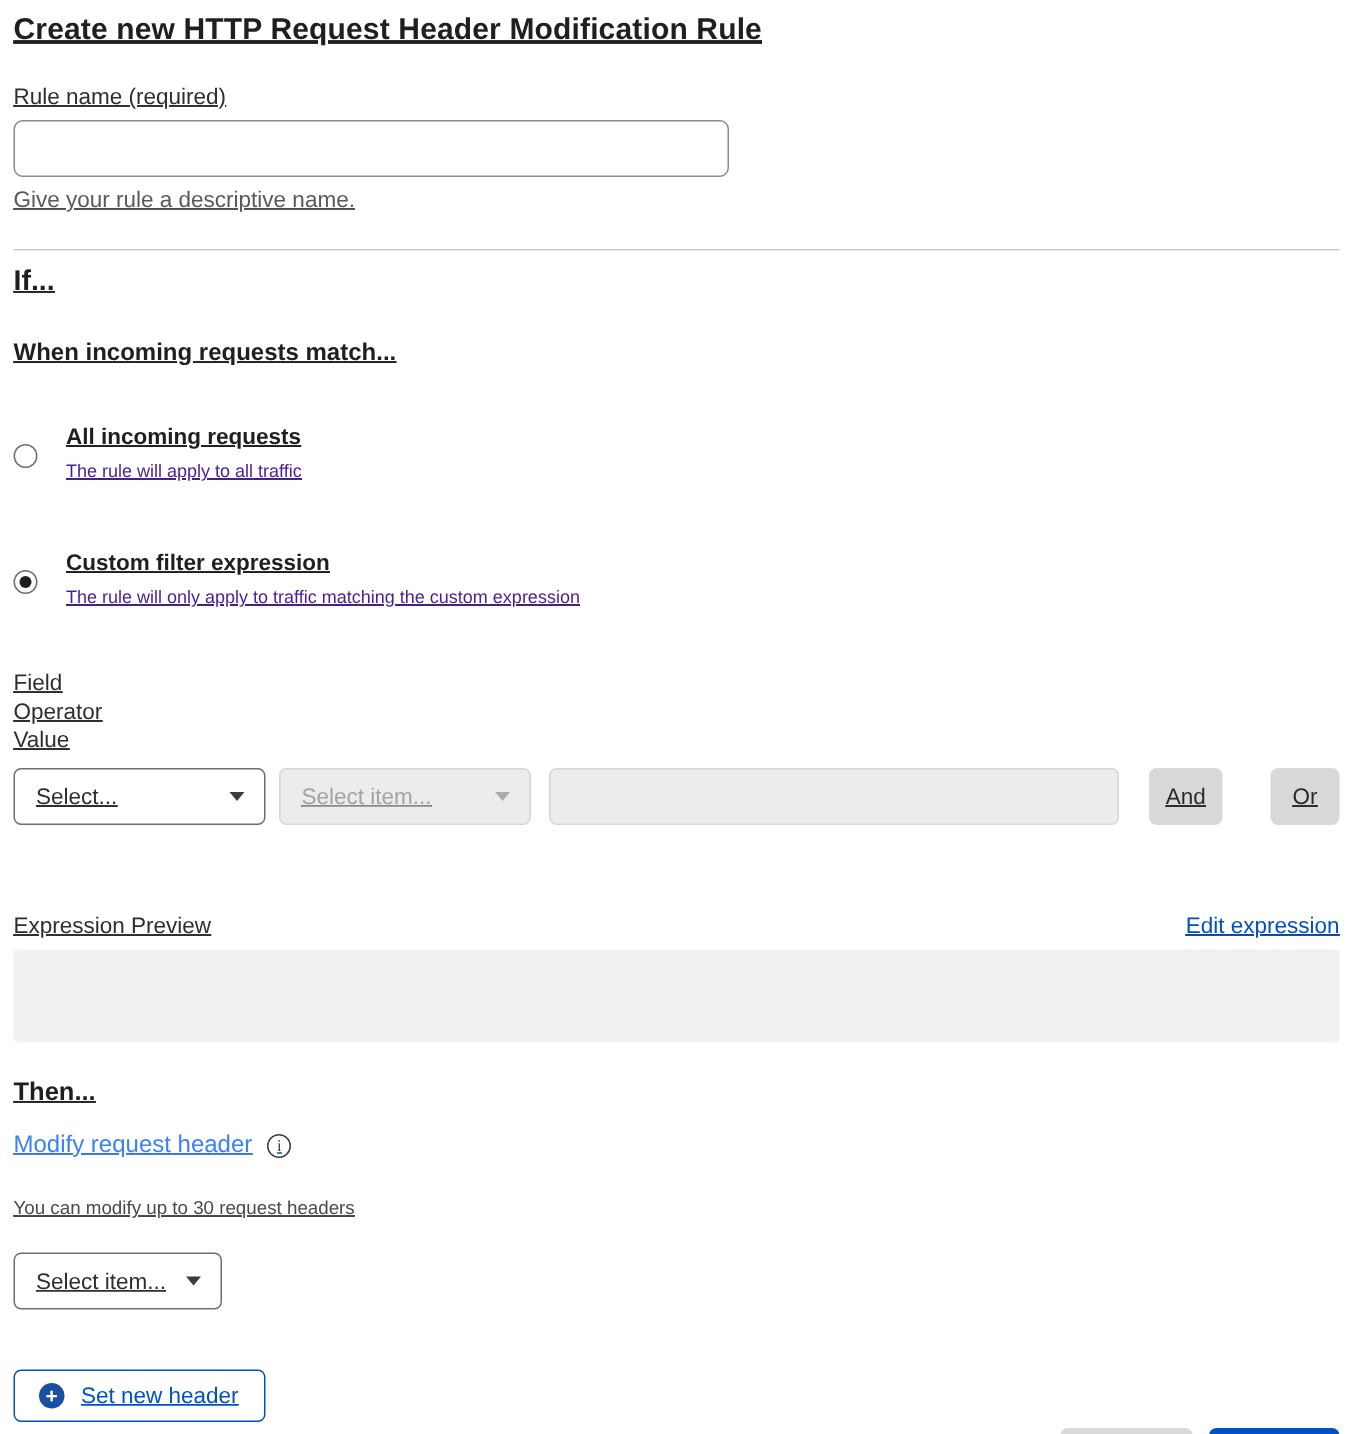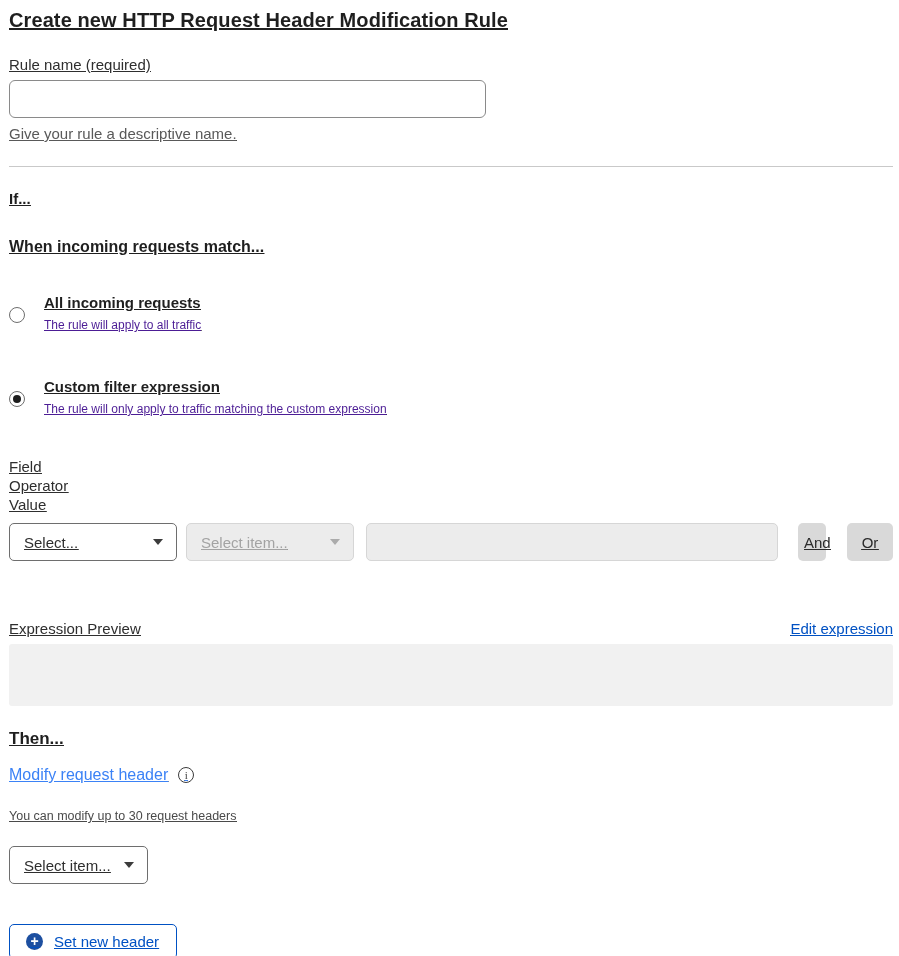--- a/index.html
+++ b/index.html
@@ -48,21 +48,21 @@
     font-size: 15px;
     padding: 0 12px;
     color: var(--text-body);
     outline: none;
   }
 
   .help-text { margin-top: 7px; font-size: 15px; line-height: 18px; color: var(--text-muted); }
 
   .divider { margin: 23px 0 0 0; border: none; border-top: 1px solid #c9c9c9; height: 0; }
 
-  .if-heading { margin: 20px 0 0 0; font-size: 15px; line-height: 24px; font-weight: 700; color: var(--text-dark); }
+  .if-heading { margin: 9px 0 0 0; font-size: 19px; line-height: 24px; font-weight: 700; color: var(--text-dark); }
   .when-heading { margin: 26px 0 0 0; font-size: 16px; line-height: 20px; font-weight: 700; color: var(--text-dark); }
   .then-heading { margin: 22px 0 0 0; font-size: 17px; line-height: 22px; font-weight: 700; color: var(--text-dark); }
 
   .radio-option { display: flex; align-items: center; gap: 19px; cursor: pointer; }
   .radio-option.first { margin-top: 36px; }
   .radio-option.second { margin-top: 42px; }
   .radio {
     flex: none;
     width: 16px; height: 16px;
     margin-top: 1px;
@@ -129,21 +129,21 @@
 
   .gray-btn {
     border: none;
     border-radius: 5px;
     background: var(--button-gray);
     color: #2b2b2b;
     font-family: "Liberation Sans", sans-serif;
     font-size: 15px;
     cursor: pointer;
   }
-  .and-btn { width: 28px; margin-right: 21px; }
+  .and-btn { width: 49px; margin-right: 32px; }
   .or-btn { width: 46px; }
 
   .preview-header {
     display: flex;
     justify-content: space-between;
     align-items: baseline;
     margin-top: 58px;
     font-size: 15px;
     line-height: 19px;
   }

